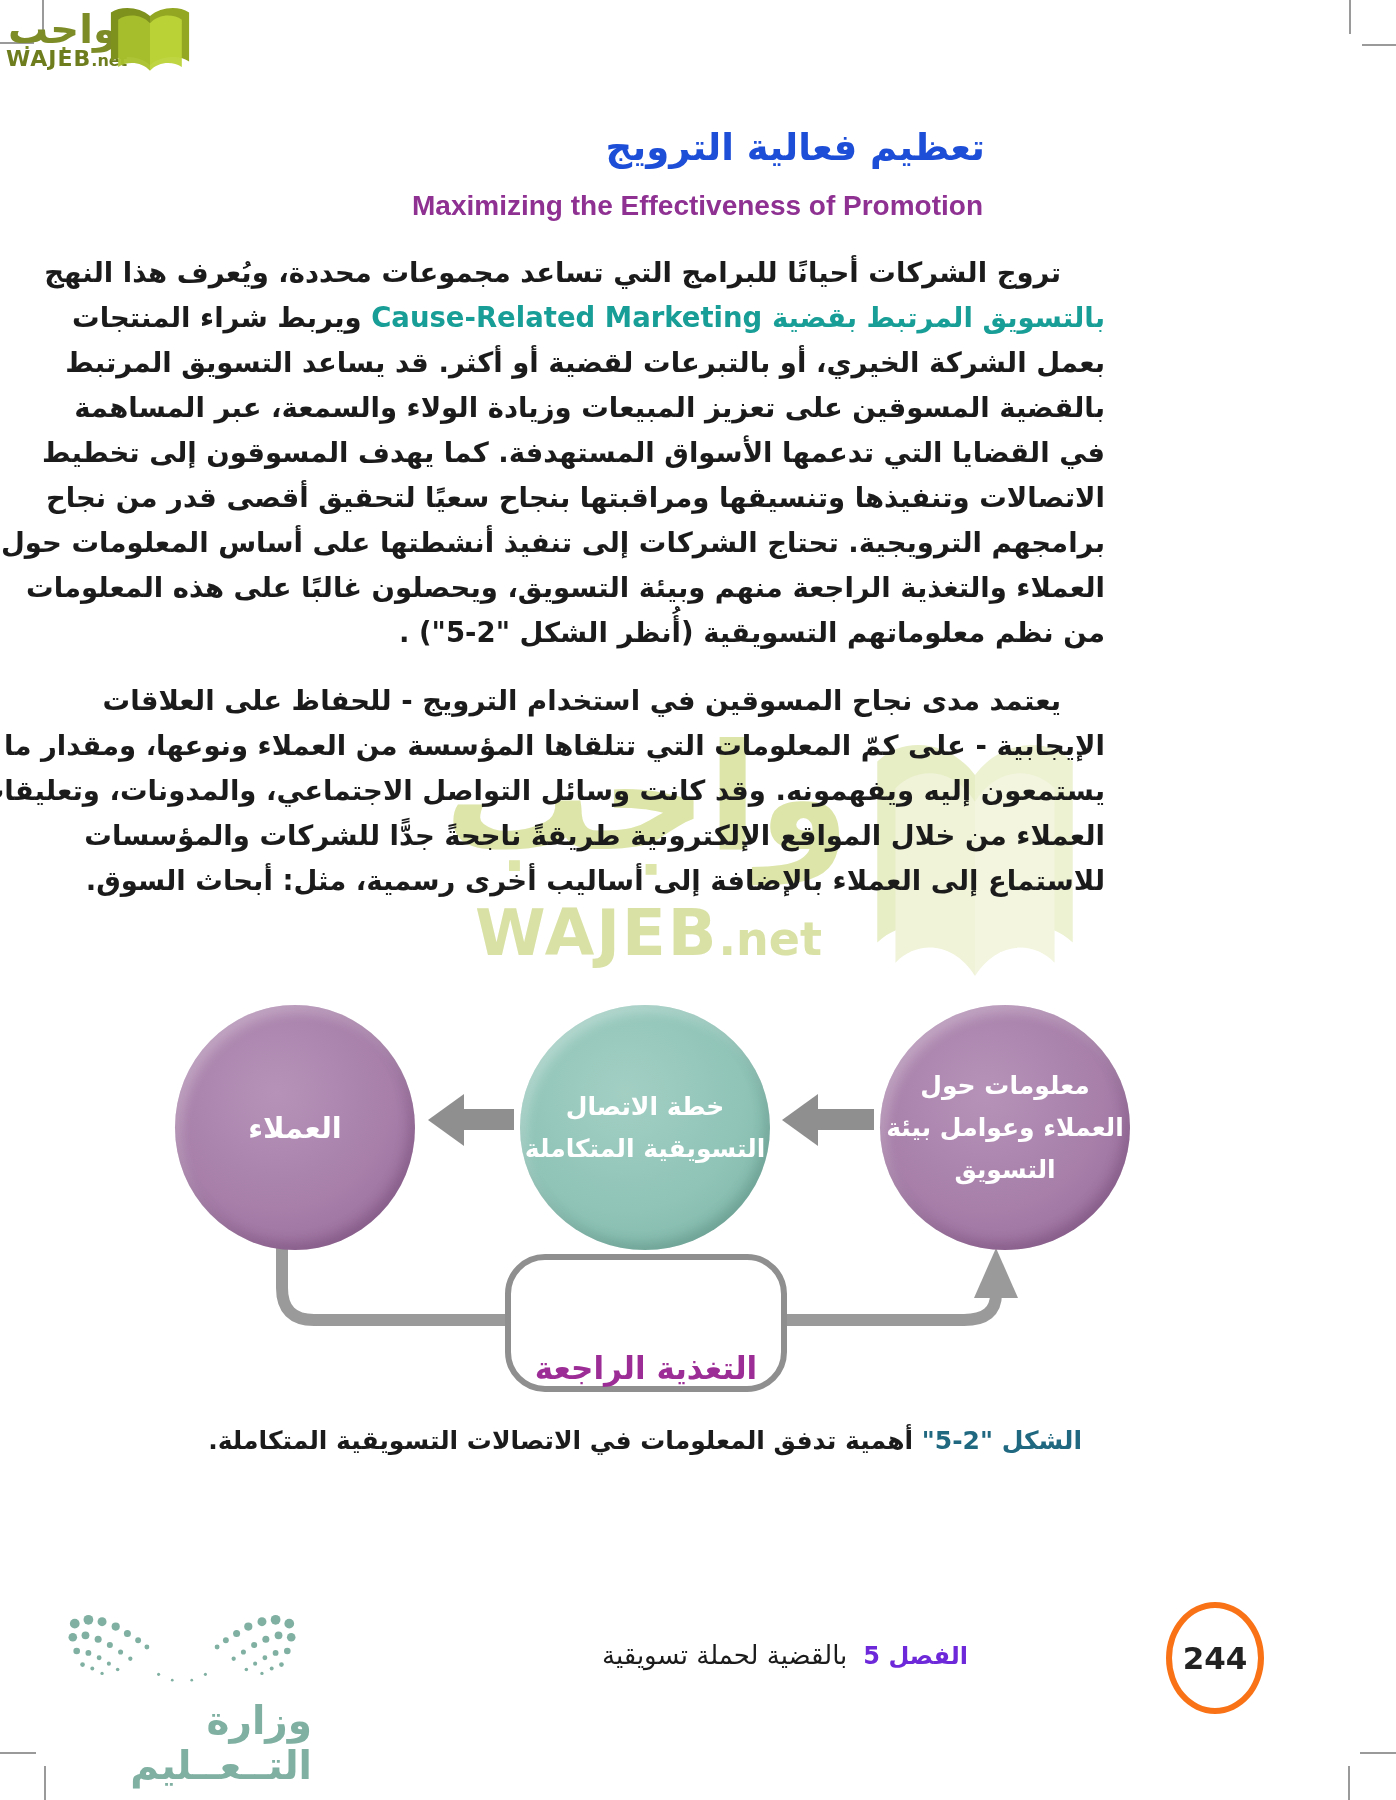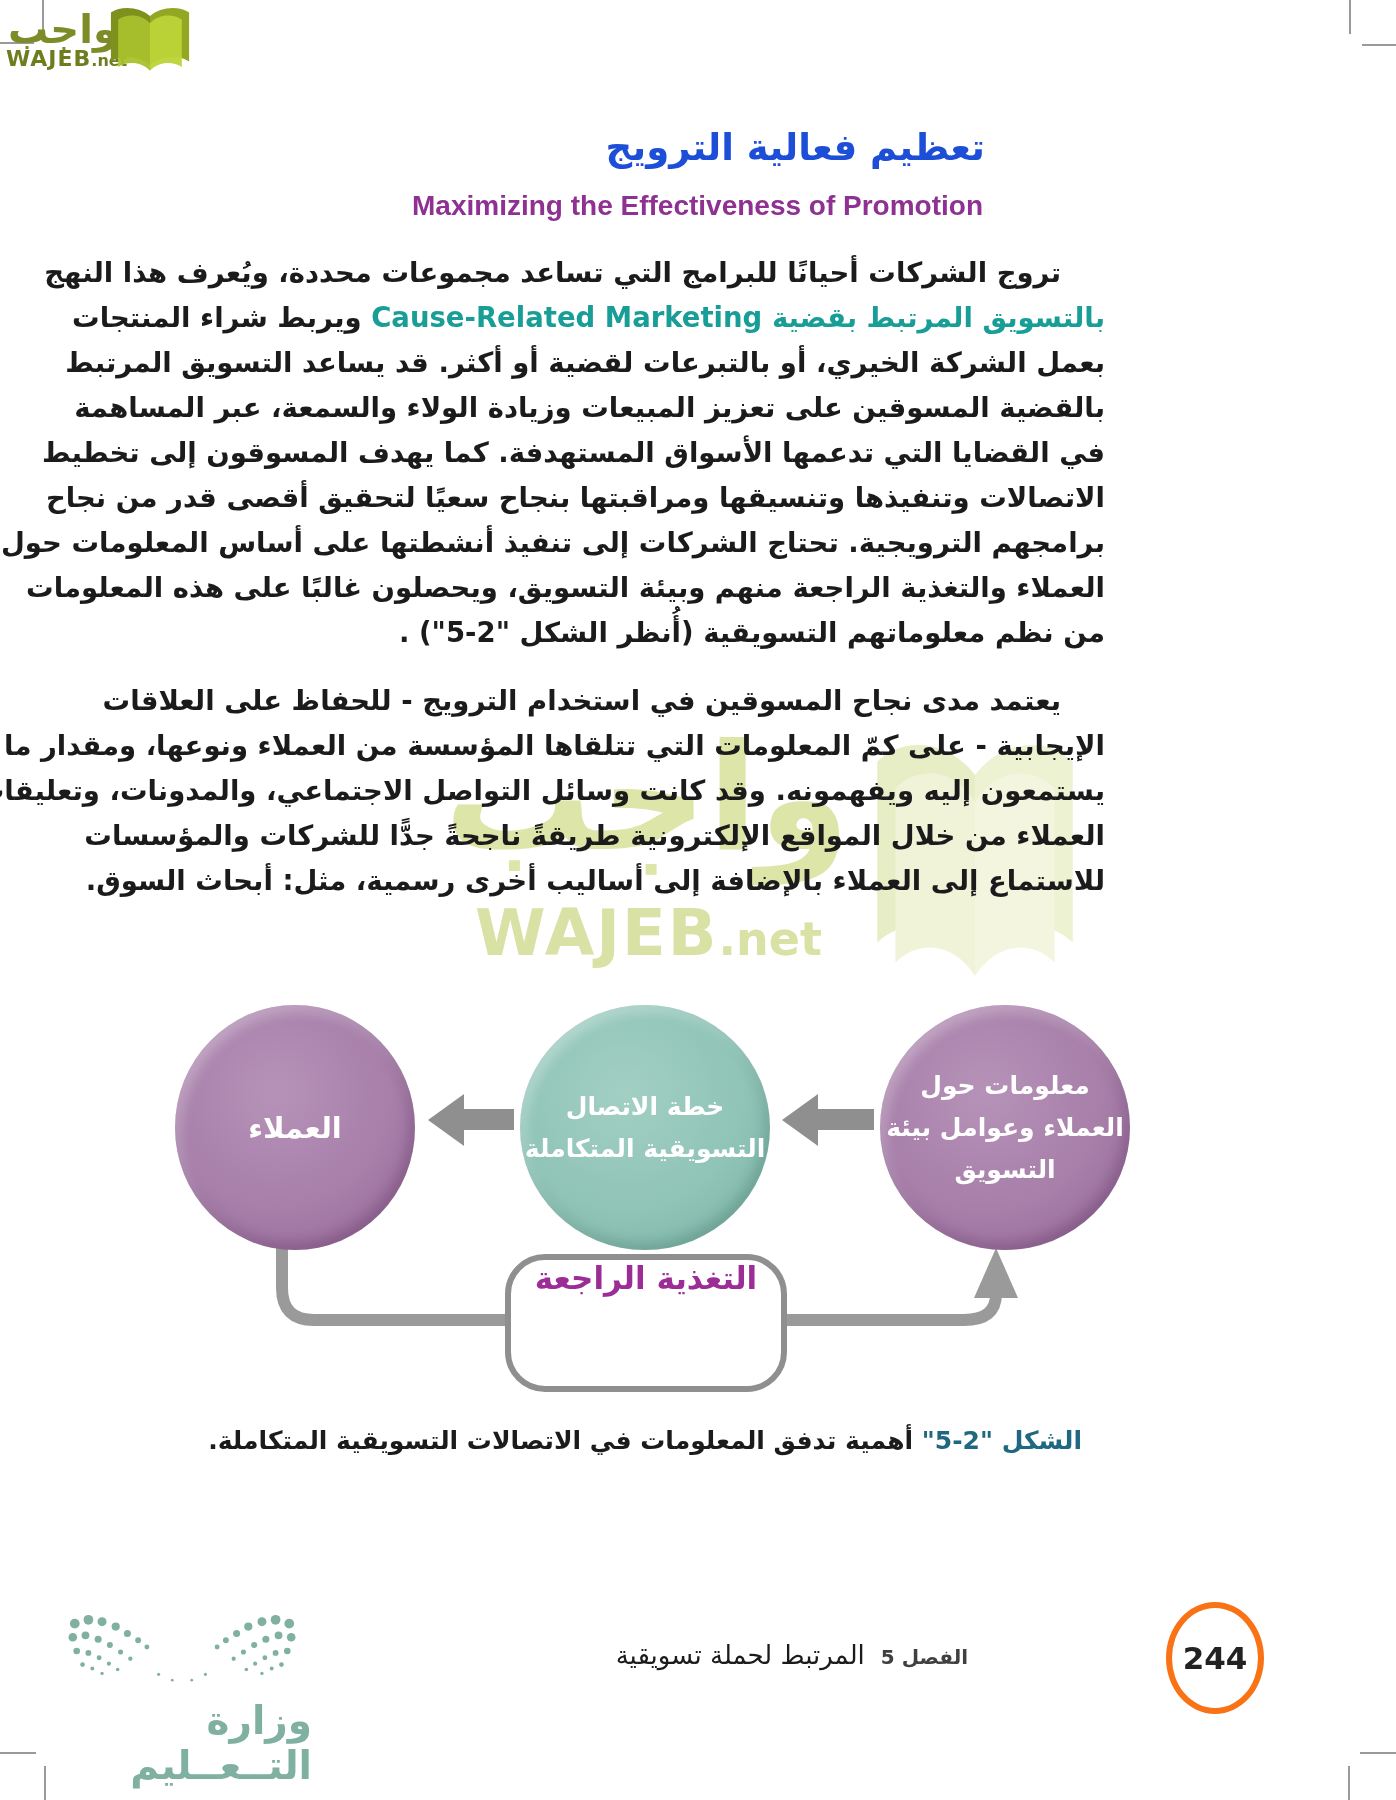--- a/index.html
+++ b/index.html
@@ -46,30 +46,30 @@
     box-shadow:inset -5px -7px 12px rgba(30,80,70,.22), inset 5px 7px 12px rgba(255,255,255,.30);}
   .c-label{line-height:44px;font-size:29px;}
   .c-label.mid{line-height:42px;font-size:25px;}
   .c-label.right{line-height:42px;font-size:25px;}
   .harrow{position:absolute;z-index:2;}
   .harrow .shaft{position:absolute;background:#8f8f8f;height:21px;top:15px;}
   .harrow .head{position:absolute;width:0;height:0;border-top:26px solid transparent;
     border-bottom:26px solid transparent;border-right:36px solid #8f8f8f;left:0;top:0;}
   .loop-svg{position:absolute;left:0;top:0;z-index:1;}
   .fb-box{position:absolute;left:505px;top:1254px;width:270px;height:126px;background:#ffffff;
-    border:6px solid #8f8f8f;border-radius:40px;display:flex;align-items:flex-start;justify-content:center;
+    border:6px solid #8f8f8f;border-radius:40px;display:flex;align-items:flex-end;justify-content:center;
     z-index:3;}
   .fb-text{color:#9c2d96;font-weight:bold;font-size:31px;direction:rtl;}
   
   .caption{position:absolute;right:314px;top:1426px;direction:rtl;font-size:25px;font-weight:bold;color:#1b1b1b;}
   .caption .lbl{color:#1f6880;}
   
   .footer-line{position:absolute;right:428px;top:1640px;direction:rtl;display:flex;gap:16px;
     align-items:baseline;}
-  .chapter{color:#404040;font-weight:bold;font-size:20px;}
+  .chapter{color:#6d28d9;font-weight:bold;font-size:24px;}
   .chapter-title{color:#1b1b1b;font-size:26px;}
   .page-badge{position:absolute;left:1166px;top:1602px;width:86px;height:100px;border:6px solid #f97316;
     border-radius:50%;display:flex;align-items:center;justify-content:center;background:#fff;}
   .page-badge span{font-size:31px;font-weight:bold;color:#222;}
   .ministry{position:absolute;left:62px;top:1610px;width:250px;}
   .ministry .ar{font-size:39px;font-weight:bold;color:#7fb0a1;direction:rtl;text-align:right;margin-top:6px;}
   .ministry .en{font-size:19px;color:#7fb0a1;margin-top:20px;font-family:"Liberation Sans",sans-serif;}
   .ministry .yr{font-size:17px;color:#7fb0a1;margin-top:4px;font-family:"Liberation Sans",sans-serif;text-align:right;}
 </style>
 </head>
@@ -165,21 +165,21 @@
   </div>
 
   <div class="fb-box">
     <div class="fb-text">التغذية الراجعة</div>
   </div>
 
   <div class="caption"><span class="lbl">الشكل "2-5"</span><span> أهمية تدفق المعلومات في الاتصالات التسويقية المتكاملة.</span></div>
 
   <div class="footer-line">
     <span class="chapter">الفصل 5</span>
-    <span class="chapter-title">المرتبط لحملة تسويقية</span>
+    <span class="chapter-title">بالقضية لحملة تسويقية</span>
   </div>
 
   <div class="page-badge">
     <span>244</span>
   </div>
 
   <div class="ministry">
     <svg width="240" height="78" viewBox="0 0 240 80">
       <g fill="#7fb0a1">
         <circle cx="10" cy="14" r="5"></circle>

